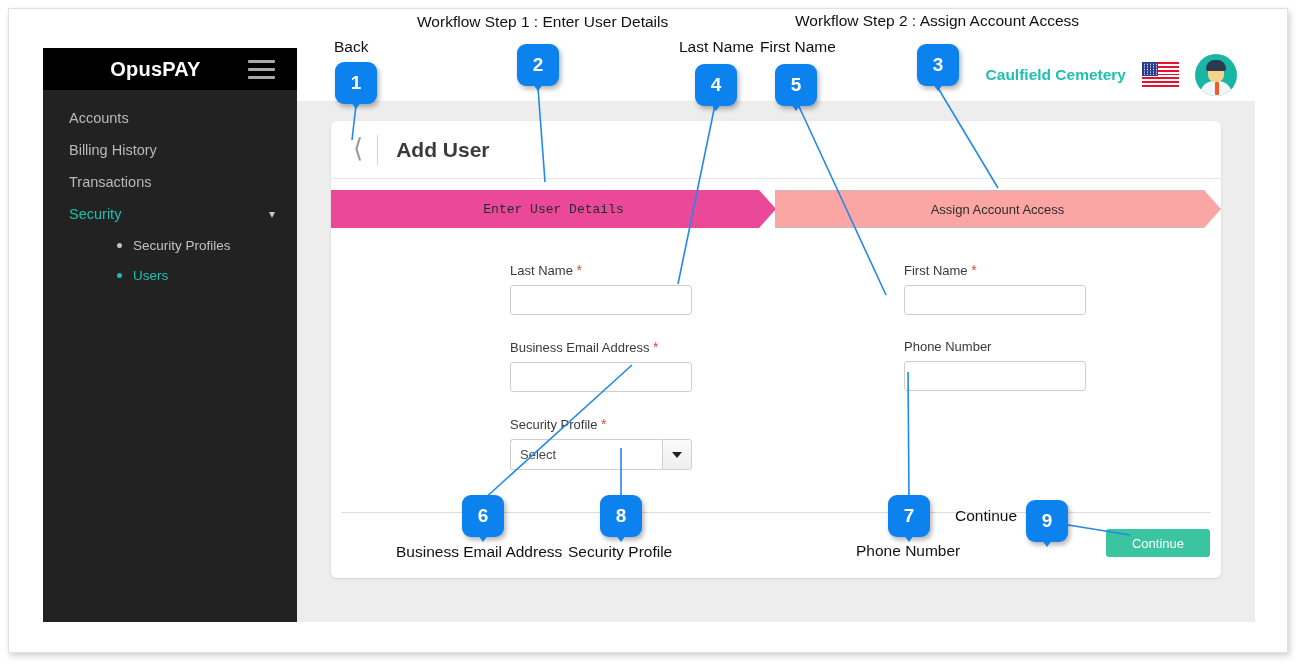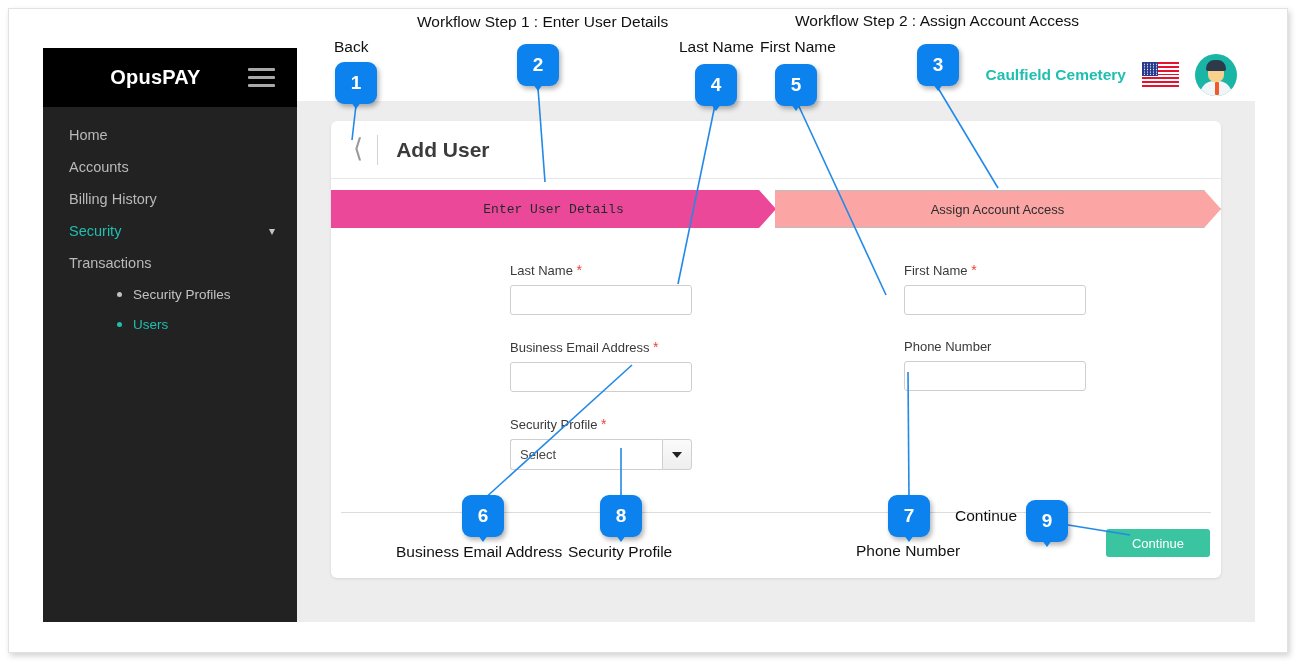--- a/index.html
+++ b/index.html
@@ -28,21 +28,21 @@
     background: #ededed;
   }
 
   
   .sidebar {
     position: absolute; left: 0; top: 0;
     width: 254px; height: 574px;
     background: #222222;
   }
   .brandbar {
-    height: 59px; background: #000000;
+    height: 42px; background: #000000;
     display: flex; align-items: center; justify-content: space-between;
     padding: 0 22px 0 20px;
   }
   .brand-logo {
     color: #ffffff; font-size: 20px; font-weight: bold;
     letter-spacing: .2px; flex: 1; text-align: center;
   }
   .hamburger { width: 27px; display: flex; flex-direction: column; gap: 5px; cursor: pointer; }
   .hamburger i { display: block; height: 3px; background: #a8a8a8; border-radius: 1px; }
 
@@ -228,34 +228,31 @@
           <div class="brand-logo">OpusPAY</div>
           <div class="hamburger">
             <i></i>
             <i></i>
             <i></i>
           </div>
         </div>
 
         <div class="nav">
           <div class="nav-item">
-            <span>Home</span>
-          </div>
-          <div class="nav-item">
             <span>Accounts</span>
           </div>
           <div class="nav-item">
             <span>Billing History</span>
+          </div>
+          <div class="nav-item">
+            <span>Transactions</span>
           </div>
           <div class="nav-item active">
             <span>Security</span>
             <span class="chev">▾</span>
-          </div>
-          <div class="nav-item">
-            <span>Transactions</span>
           </div>
           <div class="sub-item">
             <span class="dot"></span>
             <span>Security Profiles</span>
           </div>
           <div class="sub-item active">
             <span class="dot"></span>
             <span>Users</span>
           </div>
         </div>

